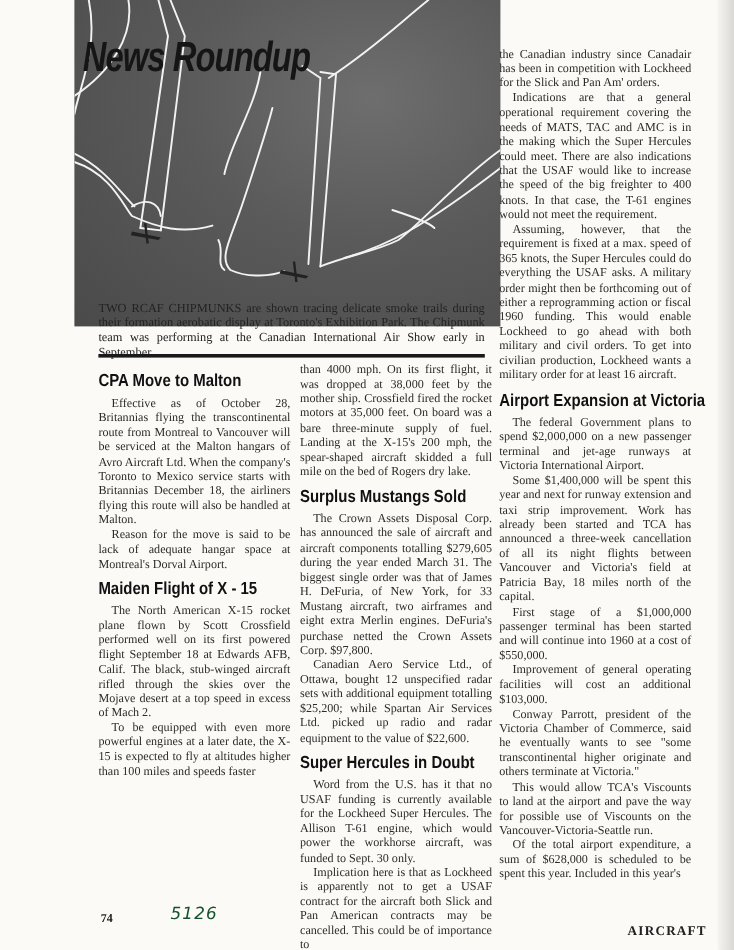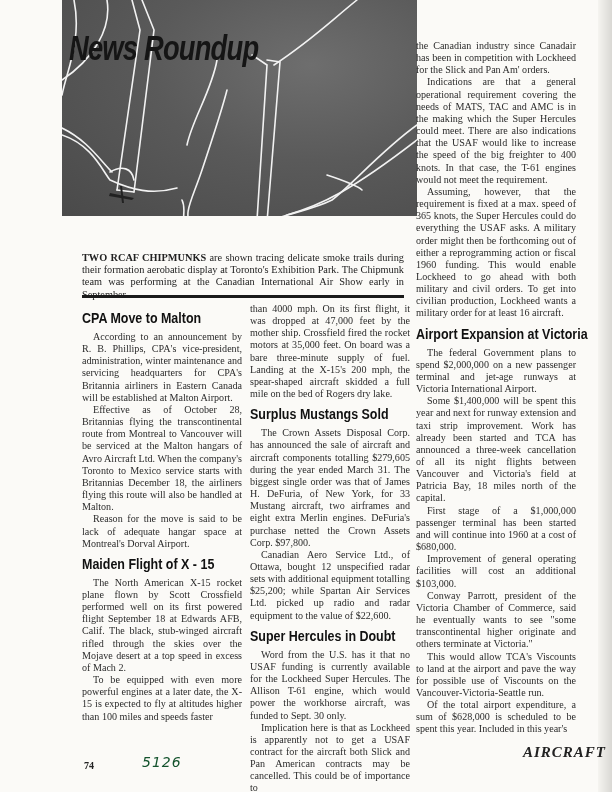--- a/index.html
+++ b/index.html
@@ -1,42 +1,42 @@
 <!DOCTYPE html>
 <html><head>
 <meta charset="utf-8">
 <style>
   html,body{margin:0;padding:0;}
   body{width:612px;height:792px;background:#fbfaf7;position:relative;overflow:hidden;
        font-family:"Liberation Serif","DejaVu Serif",serif;color:#2a2a2a;}
   .page-shade{position:absolute;top:0;right:0;width:14px;height:792px;
        background:linear-gradient(to right,#f5f4f0,#d9d8d4);}
-  .photo{position:absolute;left:62px;top:0;width:355px;height:216px;overflow:hidden;
+  .photo{position:absolute;left:62px;top:0;width:355px;height:272px;overflow:hidden;
        background:radial-gradient(ellipse at 70% 30%,#6e6e6e 0%,#5a5a5a 45%,#4a4a4a 100%);}
   .photo svg{position:absolute;left:0;top:0;}
   .photo-title{position:absolute;left:7px;top:28px;font-family:"Liberation Sans","DejaVu Sans",sans-serif;
        font-weight:bold;font-style:italic;font-size:35px;letter-spacing:-1px;color:#151515;
        transform:scaleX(0.78);transform-origin:left center;white-space:nowrap;}
   .caption{position:absolute;left:82px;top:252px;width:322px;font-size:10.3px;line-height:12.2px;
        text-align:justify;color:#222;}
-  .caption b{font-weight:bold;}
+  .caption b{font-weight:normal;}
   .rule{position:absolute;left:82px;top:295px;width:322px;height:3px;background:#1a1a1a;}
   .col{position:absolute;font-size:10.1px;line-height:12.15px;text-align:justify;color:#2b2b2b;}
   .col p{margin:0;text-indent:11px;}
   .col p.noindent{text-indent:0;}
   .col h2{margin:6px 0 5px 0;font-family:"Liberation Sans","DejaVu Sans",sans-serif;font-weight:bold;
        font-size:14.5px;line-height:16px;color:#111;transform:scaleX(0.86);transform-origin:left center;
        white-space:nowrap;text-align:left;}
   .col1{left:82px;top:304px;width:160px;}
   .col2{left:250px;top:303px;width:160px;}
   .col3{left:416px;top:40px;width:160px;}
   .page-num{position:absolute;left:84px;top:760px;font-weight:bold;font-size:10px;color:#222;}
   .handwriting{position:absolute;left:142px;top:754px;font-family:"DejaVu Sans",sans-serif;font-size:14px;
        color:#14532d;font-style:italic;letter-spacing:1px;}
-  .magazine{position:absolute;left:523px;top:744px;font-weight:bold;font-style:italic;font-size:15px;
+  .magazine{position:absolute;left:523px;top:770px;font-weight:bold;font-size:11px;
        letter-spacing:1px;color:#222;}
 </style>
 </head>
 <body>
 
 <div class="page-shade"></div>
 
 <div class="photo">
   <svg width="355" height="248" viewBox="0 0 355 248">
     <g fill="none" stroke="#f2f2f2" stroke-width="1.6" stroke-linecap="round">
@@ -68,46 +68,45 @@
   <div class="photo-title">News Roundup</div>
 </div>
 
 <div class="caption">
   <b>TWO RCAF CHIPMUNKS</b><span> are shown tracing delicate smoke trails during their formation aerobatic display at Toronto's Exhibition Park. The Chipmunk team was performing at the Canadian International Air Show early in September.</span>
 </div>
 <div class="rule"></div>
 
 <div class="col col1">
   <h2>CPA Move to Malton</h2>
-  <p>According to an announcement by R. B. Phillips, CPA's vice-president, administration, winter maintenance and servicing headquarters for CPA's Britannia airliners in Eastern Canada will be established at Malton Airport.</p>
   <p>Effective as of October 28, Britannias flying the transcontinental route from Montreal to Vancouver will be serviced at the Malton hangars of Avro Aircraft Ltd. When the company's Toronto to Mexico service starts with Britannias December 18, the airliners flying this route will also be handled at Malton.</p>
   <p>Reason for the move is said to be lack of adequate hangar space at Montreal's Dorval Airport.</p>
   <h2>Maiden Flight of X - 15</h2>
   <p>The North American X-15 rocket plane flown by Scott Crossfield performed well on its first powered flight September 18 at Edwards AFB, Calif. The black, stub-winged aircraft rifled through the skies over the Mojave desert at a top speed in excess of Mach 2.</p>
   <p>To be equipped with even more powerful engines at a later date, the X-15 is expected to fly at altitudes higher than 100 miles and speeds faster</p>
 </div>
 
 <div class="col col2">
-  <p class="noindent">than 4000 mph. On its first flight, it was dropped at 47,000 feet by the mother ship. Crossfield fired the rocket motors at 35,000 feet. On board was a bare three-minute supply of fuel. Landing at the X-15's 200 mph, the spear-shaped aircraft skidded a full mile on the bed of Rogers dry lake.</p>
+  <p class="noindent">than 4000 mph. On its first flight, it was dropped at 38,000 feet by the mother ship. Crossfield fired the rocket motors at 35,000 feet. On board was a bare three-minute supply of fuel. Landing at the X-15's 200 mph, the spear-shaped aircraft skidded a full mile on the bed of Rogers dry lake.</p>
   <h2>Surplus Mustangs Sold</h2>
   <p>The Crown Assets Disposal Corp. has announced the sale of aircraft and aircraft components totalling $279,605 during the year ended March 31. The biggest single order was that of James H. DeFuria, of New York, for 33 Mustang aircraft, two airframes and eight extra Merlin engines. DeFuria's purchase netted the Crown Assets Corp. $97,800.</p>
   <p>Canadian Aero Service Ltd., of Ottawa, bought 12 unspecified radar sets with additional equipment totalling $25,200; while Spartan Air Services Ltd. picked up radio and radar equipment to the value of $22,600.</p>
   <h2>Super Hercules in Doubt</h2>
   <p>Word from the U.S. has it that no USAF funding is currently available for the Lockheed Super Hercules. The Allison T-61 engine, which would power the workhorse aircraft, was funded to Sept. 30 only.</p>
   <p>Implication here is that as Lockheed is apparently not to get a USAF contract for the aircraft both Slick and Pan American contracts may be cancelled. This could be of importance to</p>
 </div>
 
 <div class="col col3">
   <p class="noindent">the Canadian industry since Canadair has been in competition with Lockheed for the Slick and Pan Am' orders.</p>
   <p>Indications are that a general operational requirement covering the needs of MATS, TAC and AMC is in the making which the Super Hercules could meet. There are also indications that the USAF would like to increase the speed of the big freighter to 400 knots. In that case, the T-61 engines would not meet the requirement.</p>
   <p>Assuming, however, that the requirement is fixed at a max. speed of 365 knots, the Super Hercules could do everything the USAF asks. A military order might then be forthcoming out of either a reprogramming action or fiscal 1960 funding. This would enable Lockheed to go ahead with both military and civil orders. To get into civilian production, Lockheed wants a military order for at least 16 aircraft.</p>
   <h2>Airport Expansion at Victoria</h2>
   <p>The federal Government plans to spend $2,000,000 on a new passenger terminal and jet-age runways at Victoria International Airport.</p>
   <p>Some $1,400,000 will be spent this year and next for runway extension and taxi strip improvement. Work has already been started and TCA has announced a three-week cancellation of all its night flights between Vancouver and Victoria's field at Patricia Bay, 18 miles north of the capital.</p>
-  <p>First stage of a $1,000,000 passenger terminal has been started and will continue into 1960 at a cost of $680,000.</p>
+  <p>First stage of a $1,000,000 passenger terminal has been started and will continue into 1960 at a cost of $550,000.</p>
   <p>Improvement of general operating facilities will cost an additional $103,000.</p>
   <p>Conway Parrott, president of the Victoria Chamber of Commerce, said he eventually wants to see "some transcontinental higher originate and others terminate at Victoria."</p>
   <p>This would allow TCA's Viscounts to land at the airport and pave the way for possible use of Viscounts on the Vancouver-Victoria-Seattle run.</p>
   <p>Of the total airport expenditure, a sum of $628,000 is scheduled to be spent this year. Included in this year's</p>
 </div>
 
 <div class="page-num">74</div>
 <div class="handwriting">5126</div>
 <div class="magazine">AIRCRAFT</div>
 

